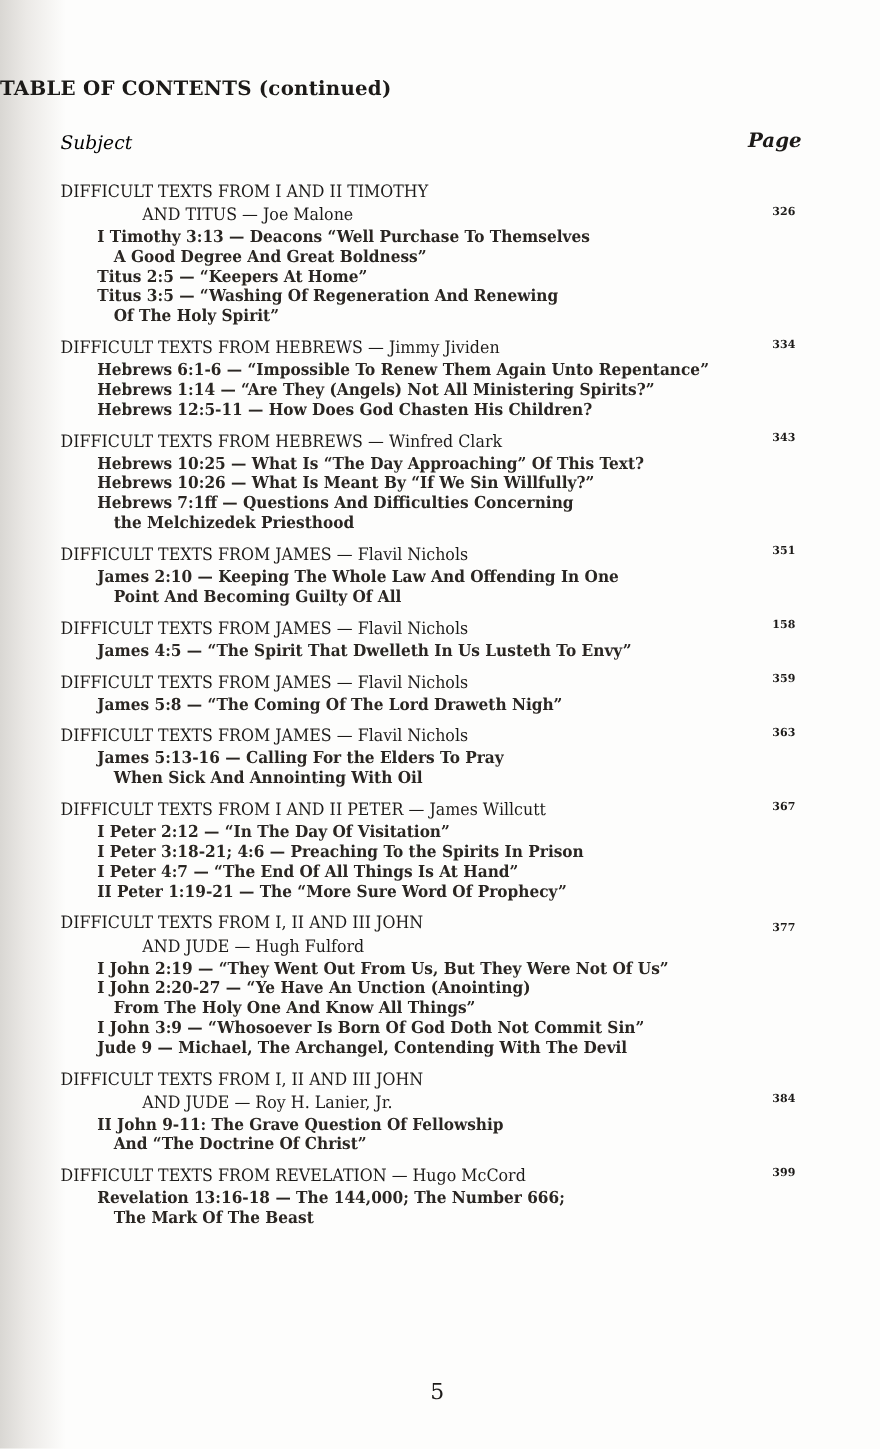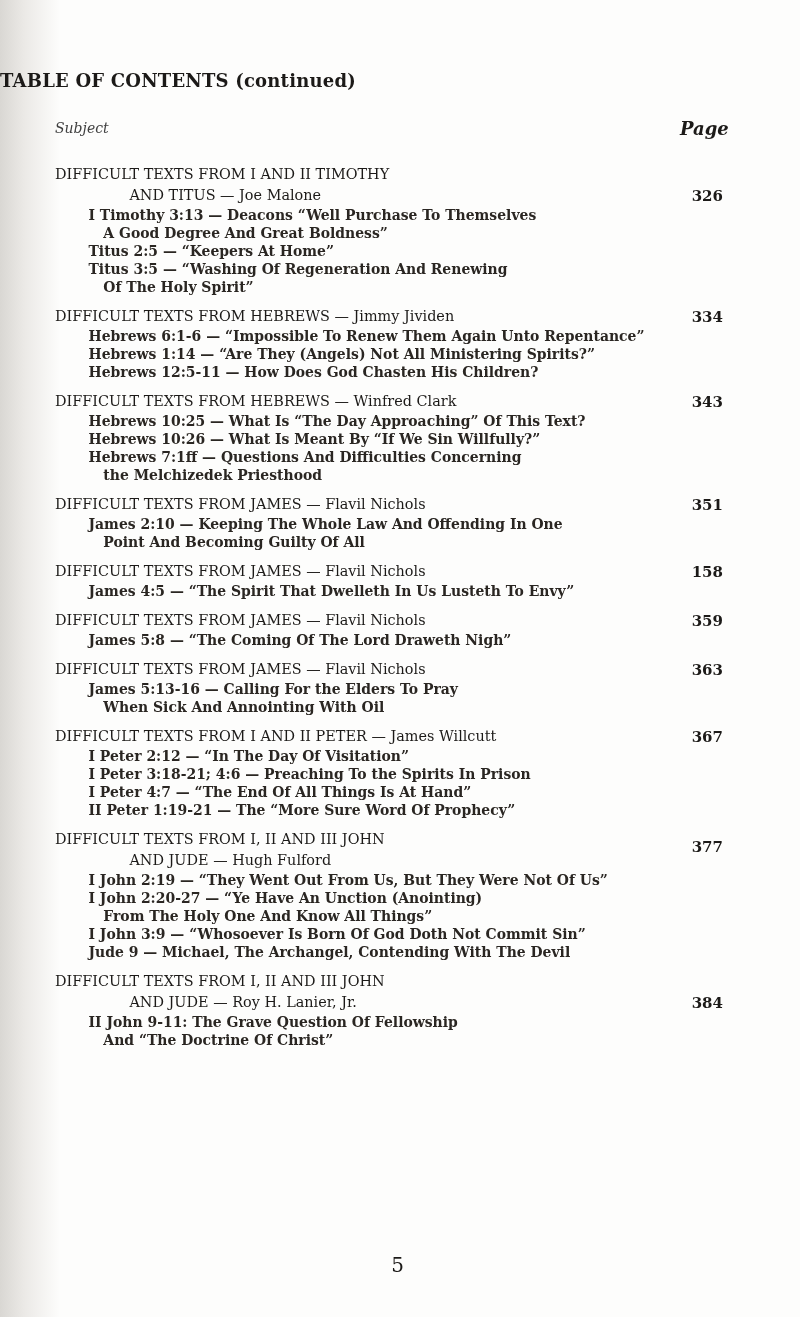--- a/index.html
+++ b/index.html
@@ -2,30 +2,30 @@
 <html><head>
 <meta charset="utf-8">
 <style>
   html, body { margin:0; padding:0; }
   body { width:800px; height:1317px; background:#fdfdfc; position:relative; overflow:hidden;
          font-family:"DejaVu Serif", "Liberation Serif", serif; color:#1c1a18; }
   .spine { position:absolute; left:0; top:0; width:60px; height:1317px;
            background:linear-gradient(to right,#d9d7d3 0%,#ebe9e6 40%,#fdfdfc 100%); }
   .title { position:absolute; top:70px; left:0; width:790px; text-align:left;
            font-weight:bold; font-size:18px; letter-spacing:0.2px; }
-  .hdr-subject { position:absolute; left:55px; top:120px; font-style:italic; font-size:14px; color:#404040; }
+  .hdr-subject { position:absolute; left:55px; top:120px; font-style:italic; font-size:17px; color:#000000; }
   .hdr-page { position:absolute; left:680px; top:118px; font-style:italic; font-weight:bold; font-size:18px; }
   .entries { position:absolute; left:55px; top:164px; width:680px; }
   .entry { position:relative; margin-bottom:10px; }
   .line { font-size:15px; line-height:18px; white-space:nowrap; transform:scaleX(0.93); transform-origin:left; }
   .heading { font-size:15.5px; line-height:21px; }
   .heading-cont { padding-left:80px; }
   .sub { padding-left:36px; font-weight:bold; color:#2a2622; }
   .sub.cont { padding-left:52px; }
-  .pg { position:absolute; right:12px; font-weight:bold; font-size:15px; }
+  .pg { position:absolute; right:12px; font-weight:bold; font-size:10px; }
   .pagenum { position:absolute; top:1253px; left:0; width:795px; text-align:center; font-size:20px; }
 </style>
 </head>
 <body>
 
 <div class="spine"></div>
 
 <div class="title">TABLE OF CONTENTS (continued)</div>
 <div class="hdr-subject">Subject</div>
 <div class="hdr-page">Page</div>
@@ -96,15 +96,21 @@
       <div class="line sub">I John 3:9 — “Whosoever Is Born Of God Doth Not Commit Sin”</div>
       <div class="line sub">Jude 9 — Michael, The Archangel, Contending With The Devil</div>
     </div>
     <div class="entry">
       <div class="line heading">DIFFICULT TEXTS FROM I, II AND III JOHN</div>
       <div class="line heading heading-cont">AND JUDE — Roy H. Lanier, Jr.</div>
       <div class="pg" style="top: 23px;">384</div>
       <div class="line sub">II John 9-11: The Grave Question Of Fellowship</div>
       <div class="line sub cont">And “The Doctrine Of Christ”</div>
     </div>
+    <div class="entry">
+      <div class="line heading">DIFFICULT TEXTS FROM REVELATION — Hugo McCord</div>
+      <div class="pg" style="top: 2px;">399</div>
+      <div class="line sub">Revelation 13:16-18 — The 144,000; The Number 666;</div>
+      <div class="line sub cont">The Mark Of The Beast</div>
+    </div>
   </div>
 
 <div class="pagenum">5</div>
 
 </body></html>

